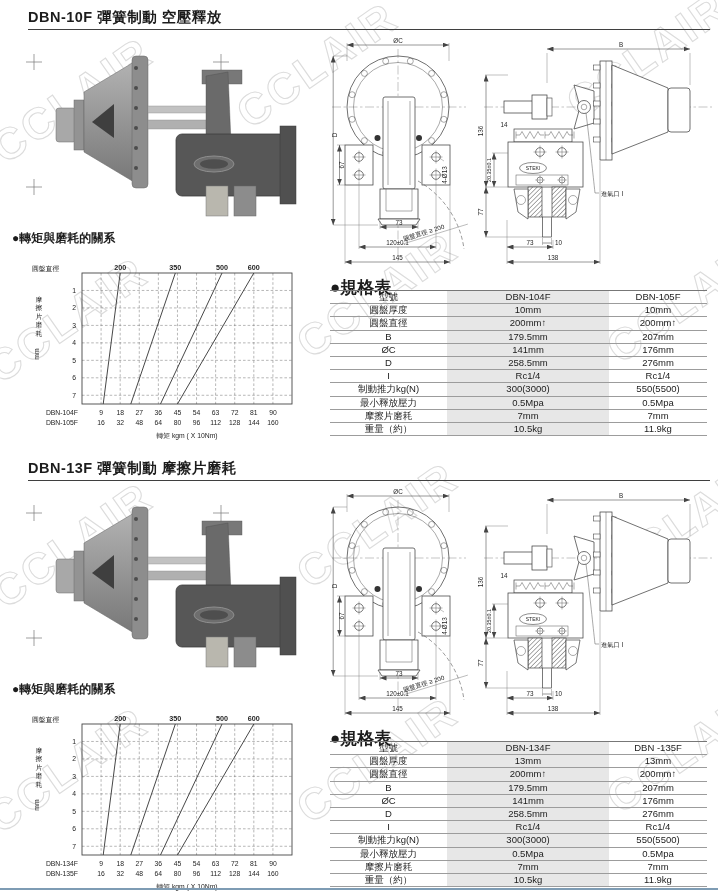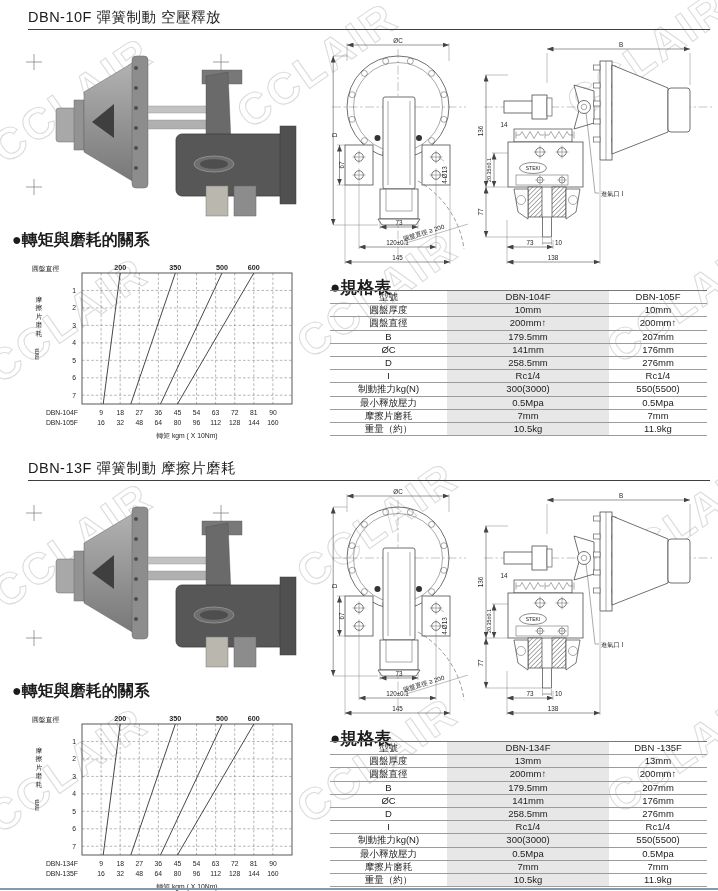--- a/index.html
+++ b/index.html
@@ -3,26 +3,26 @@
 <meta charset="utf-8">
 <style>
   html,body{margin:0;padding:0;background:#fff;}
   .page{position:relative;width:718px;height:891px;background:#fff;overflow:hidden;
         font-family:"Liberation Sans","DejaVu Sans",sans-serif;color:#1c1c1c;}
   .watermark{position:absolute;font-size:44px;font-weight:700;letter-spacing:3px;
         color:transparent;-webkit-text-stroke:1.1px #dcdcdc;transform:rotate(-35deg);
         white-space:nowrap;pointer-events:none;}
   .sec{position:absolute;left:0;width:718px;height:451px;}
   .sec1{top:0;} .sec2{top:451px;}
-  .sec-title{position:absolute;left:28px;top:8px;font-size:14.5px;font-weight:400;letter-spacing:.5px;}
+  .sec-title{position:absolute;left:28px;top:8px;font-size:14.5px;font-weight:700;letter-spacing:.5px;}
   .title-rule{position:absolute;left:28px;right:8px;top:29px;border-top:1.2px solid #3f3f3f;}
   .photo{position:absolute;left:16px;top:42px;}
   .front{position:absolute;left:330px;top:35px;}
   .side{position:absolute;left:476px;top:35px;}
-  .chart-heading{position:absolute;left:12px;top:230px;font-size:16px;font-weight:700;}
+  .chart-heading{position:absolute;left:12px;top:230px;font-size:12px;font-weight:700;}
   .chart{position:absolute;left:10px;top:262px;}
   .spec-heading{position:absolute;left:330px;top:276px;font-size:17px;font-weight:700;}
   .spec-table{position:absolute;left:330px;top:290px;width:377px;display:grid;
         grid-template-columns:117px 162px 98px;border-top:1.2px solid #777;}
   .spec-cell{font-size:9.5px;line-height:12.2px;border-bottom:1px solid #9c9c9c;
         padding:0 3px;white-space:nowrap;}
   .c0{text-align:center;} .c1{background:#e7e7e7;text-align:center;} .c2{text-align:center;}
   .footer-rule{position:absolute;left:0;right:0;bottom:1px;height:2px;background:#7e9cb4;}
   
   svg text{font-family:"Liberation Sans","DejaVu Sans",sans-serif;fill:#1e1e1e;}

